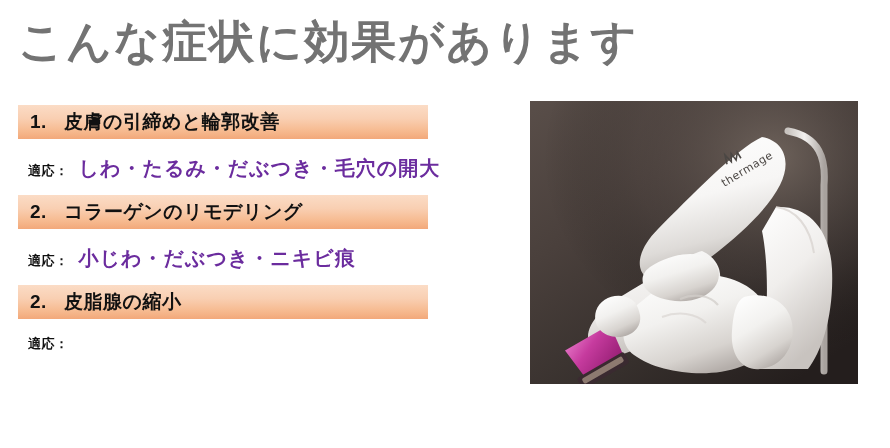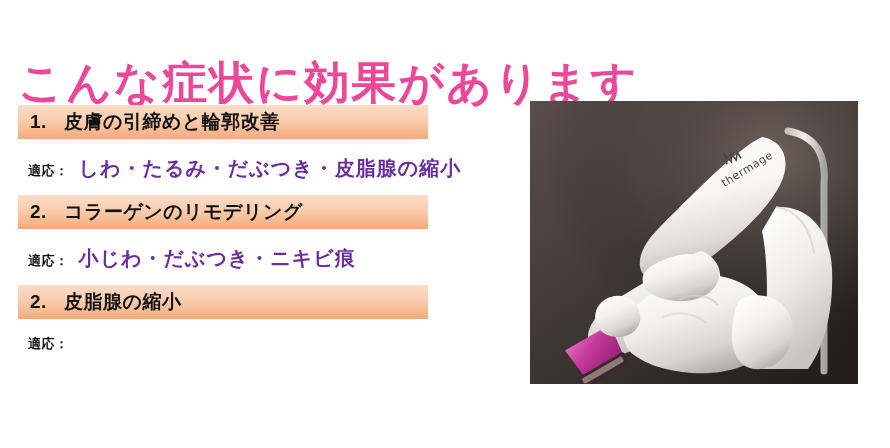--- a/index.html
+++ b/index.html
@@ -17,25 +17,24 @@
   }
 
   
   #slide-title {
     position: absolute;
     left: 18px;
     top: 14px;
     font-size: 45px;
     line-height: 56px;
     font-weight: 700;
-    color: #ec4899;
+    color: #737373;
     letter-spacing: 2px;
     white-space: nowrap;
     font-family: "DejaVu Sans", "Liberation Sans", sans-serif;
-    margin-top: 41px;
   }
 
   
   #symptom-list {
     position: absolute;
     left: 18px;
     top: 105px;
     width: 460px;
   }
   .symptom-block {
@@ -114,21 +113,21 @@
 
 <div id="symptom-list">
 
   <div class="symptom-block">
     <div class="symptom-heading">
       <span class="symptom-number">1.</span>
       <span class="symptom-title">皮膚の引締めと輪郭改善</span>
     </div>
     <div class="adaptation-row">
       <span class="adaptation-label">適応：</span>
-      <span class="adaptation-value">しわ・たるみ・だぶつき・皮脂腺の縮小</span>
+      <span class="adaptation-value">しわ・たるみ・だぶつき・毛穴の開大</span>
     </div>
   </div>
 
   <div class="block-gap-1"></div>
 
   <div class="symptom-block">
     <div class="symptom-heading">
       <span class="symptom-number">2.</span>
       <span class="symptom-title">コラーゲンのリモデリング</span>
     </div>

